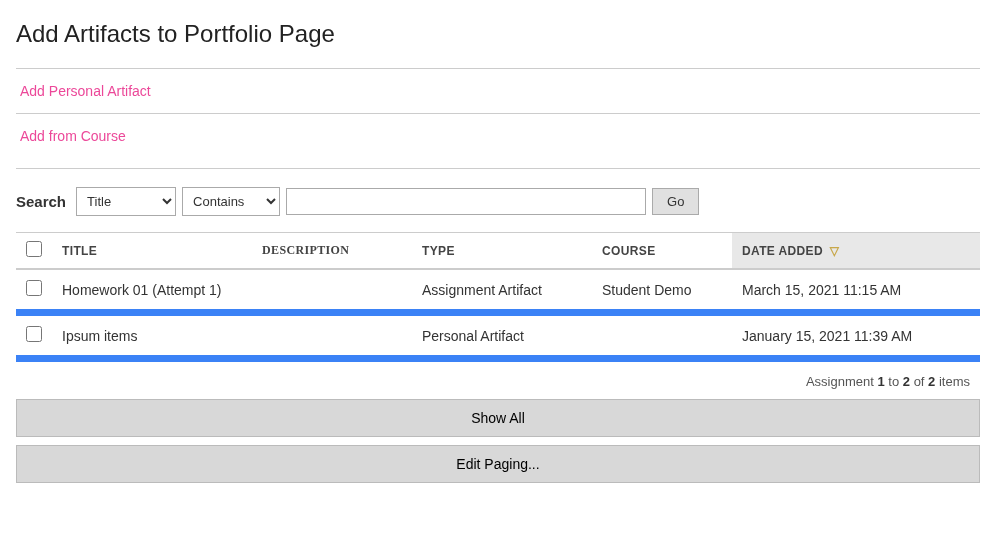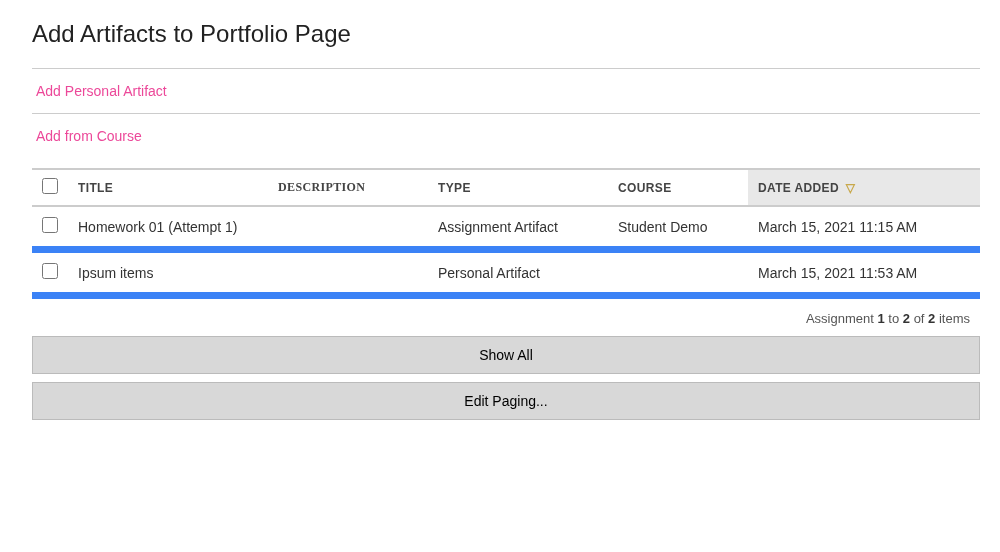--- a/index.html
+++ b/index.html
@@ -6,21 +6,21 @@
     body {
       font-family: Arial, Helvetica, sans-serif;
       font-size: 14px;
       color: #333;
       background: #fff;
       width: 1000px;
       min-height: 552px;
     }
 
     .page-container {
-      padding: 20px 20px 10px 32px;
+      padding: 20px 20px 10px 16px;
     }
 
     .page-title {
       font-size: 24px;
       font-weight: normal;
       color: #222;
       margin-bottom: 20px;
     }
 
     .section-link {
@@ -179,20 +179,39 @@
   <div class="section-link">
     <span>Add Personal Artifact</span>
   </div>
 
   <div class="section-link">
     <span>Add from Course</span>
   </div>
 
   <div style="margin-top: 10px; border-top: 1px solid #ccc;"></div>
 
+  <div class="search-bar">
+    <span class="search-label">Search</span>
+
+    <select class="search-select">
+      <option>Title</option>
+      <option>Description</option>
+      <option>Type</option>
+    </select>
+
+    <select class="search-select">
+      <option>Contains</option>
+      <option>Equals</option>
+      <option>Starts With</option>
+    </select>
+
+    <input type="text" class="search-input" value="" style="">
+
+    <button class="go-button">Go</button>
+  </div>
 
   <table class="artifacts-table">
     <thead>
       <tr>
         <th class="cb-col">
           <input type="checkbox" style="">
         </th>
         <th class="title-col">
           <span>TITLE</span>
         </th>
@@ -223,21 +242,21 @@
         <td class="date-col">March 15, 2021 11:15 AM</td>
       </tr>
       <tr class="table-row">
         <td class="cb-col">
           <input type="checkbox" style="">
         </td>
         <td class="title-col">Ipsum items</td>
         <td class="desc-col"></td>
         <td class="type-col">Personal Artifact</td>
         <td class="course-col"></td>
-        <td class="date-col">March 15, 2021 11:53 AM</td>
+        <td class="date-col">January 15, 2021 11:39 AM</td>
       </tr>
     </tbody>
   </table>
 
   <div class="pagination-info">
     <span>Assignment </span><strong>1</strong><span> to </span><strong>2</strong><span> of </span><strong>2</strong><span> items</span>
   </div>
 
   <button class="action-button">Show All</button>
 

